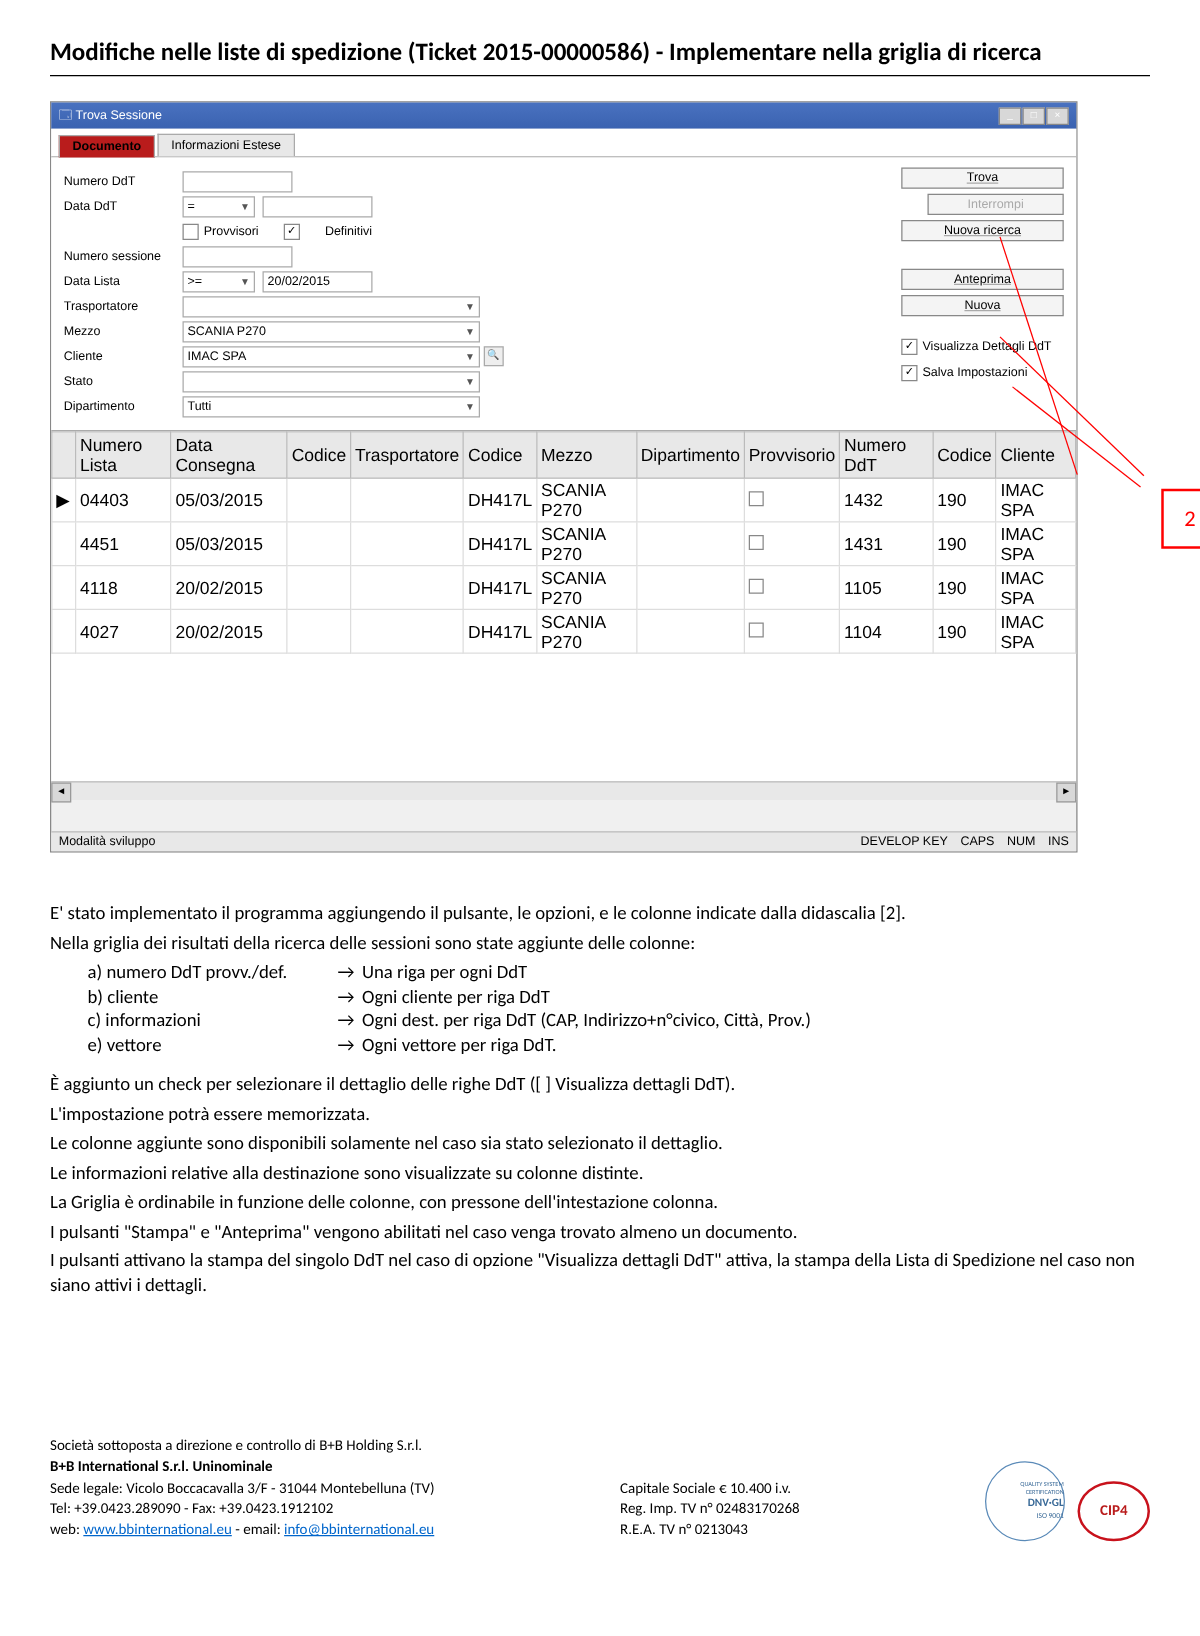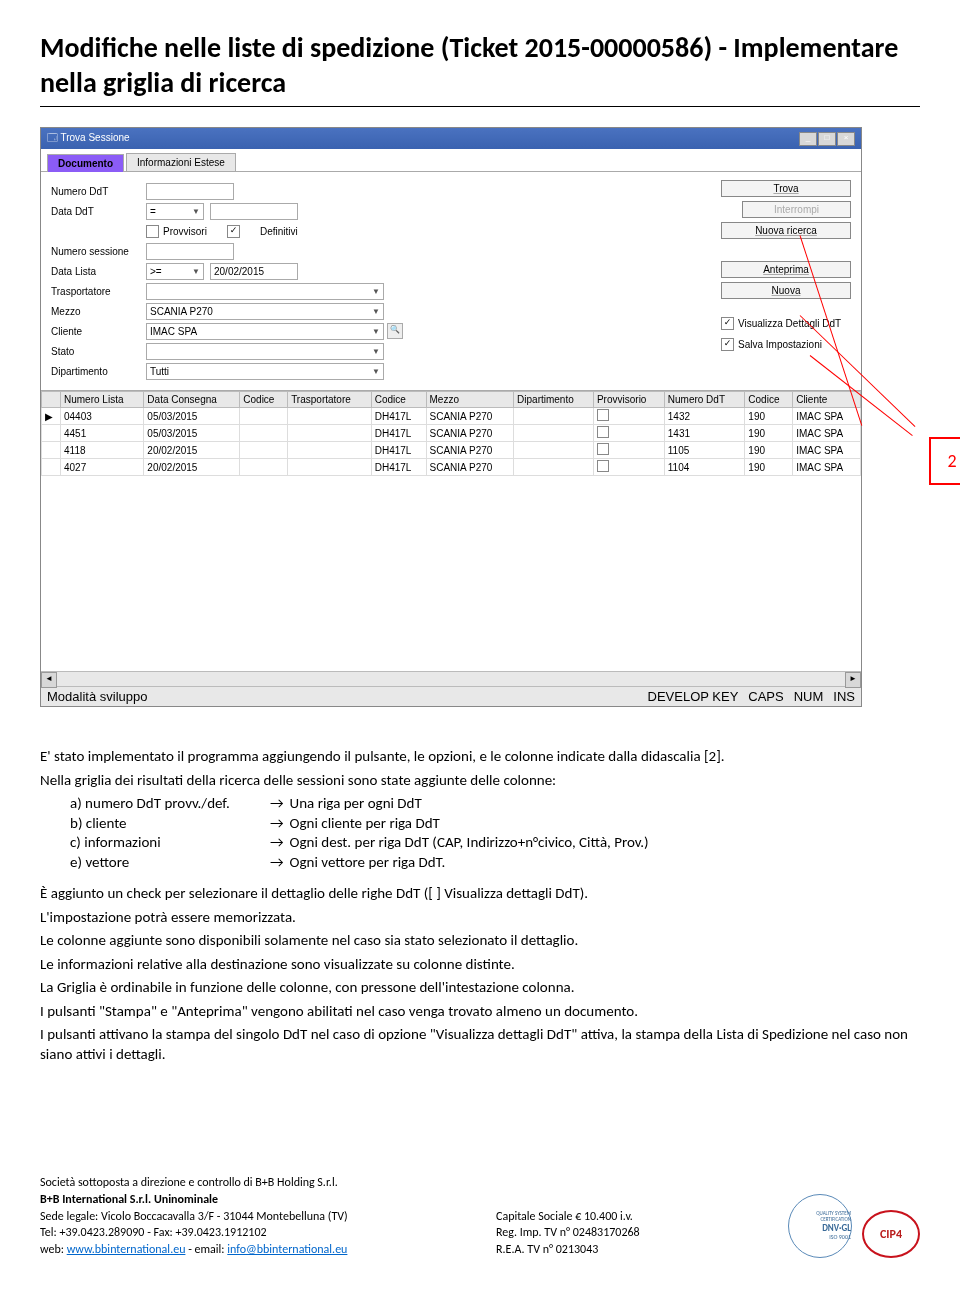--- a/index.html
+++ b/index.html
@@ -5,21 +5,21 @@
   body {
     font-family: Calibri, Arial, sans-serif;
     margin: 0;
     padding: 30px 40px;
     font-size: 14px;
     color: #000;
     width: 960px;
     box-sizing: border-box;
   }
   .doc-title {
-    font-size: 28px;
+    font-size: 20px;
     font-weight: bold;
     margin-bottom: 4px;
     border-bottom: 1px solid #000;
     padding-bottom: 6px;
   }
   .screenshot-area {
     margin: 20px 0;
     position: relative;
   }
   .app-window {
@@ -48,21 +48,21 @@
   }
   .tab {
     padding: 3px 10px;
     border: 1px solid #aaa;
     border-bottom: none;
     margin-right: 2px;
     background: #e8e8e8;
     font-size: 10px;
   }
   .tab.active {
-    background: #8b5cf6;
+    background: #b91c1c;
     font-weight: bold;
     position: relative;
     top: 1px;
   }
   .form-area {
     display: flex;
     padding: 8px 10px;
     background: #fff;
     border-bottom: 1px solid #aaa;
   }
@@ -81,27 +81,27 @@
   .btn.disabled { color: #aaa; text-decoration: none; margin-left: 21px; }
   .chk-row { display: flex; align-items: center; gap: 4px; font-size: 10px; padding: 2px 0;}
   .chk { width: 11px; height: 11px; border: 1px solid #888; background: #fff; text-align: center; line-height: 9px; font-size: 9px; }
   .chk.checked::before { content: "✓"; }
   .frow { display: flex; align-items: center; margin: 2px 0; height: 18px; }
   .flabel { width: 95px; font-size: 10px; }
   .finput { border: 1px solid #aaa; background: #fff; height: 15px; font-size: 10px; padding: 0 3px; display: flex; align-items: center; justify-content: space-between; }
   .dropdown-arrow { font-size: 8px; color: #555; }
   .small-icon { width: 14px; height: 14px; border: 1px solid #aaa; background: #eee; margin-left: 3px; font-size: 8px; text-align: center; line-height: 12px; }
   .grid-area { background: #fff; min-height: 280px; }
-  .grid-table { width: 100%; border-collapse: collapse; font-size: 10px; }
+  .grid-table { width: 100%; border-collapse: collapse; font-size: 14px; }
   .grid-table th { background: #e8e8e8; border: 1px solid #bbb; padding: 2px 3px; text-align: left; font-weight: normal; }
   .grid-table td { border: 1px solid #ddd; padding: 1px 3px; }
   .grid-chk { width: 10px; height: 10px; border: 1px solid #888; display: inline-block; }
   .scrollbar-bottom { height: 14px; background: #e8e8e8; border-top: 1px solid #bbb; display: flex; justify-content: space-between; }
   .sb-btn { width: 14px; height: 14px; background: #d8d8d8; border: 1px solid #999; font-size: 8px; text-align: center; line-height: 12px; }
-  .statusbar { background: #e8e8e8; border-top: 1px solid #bbb; display: flex; justify-content: space-between; font-size: 13px; padding: 2px 6px; }
+  .statusbar { background: #e8e8e8; border-top: 1px solid #bbb; display: flex; justify-content: space-between; font-size: 10px; padding: 2px 6px; margin-top: 25px; }
   .status-right { display: flex; gap: 10px; }
   .callout-box {
     position: absolute;
     right: -55px;
     top: 310px;
     width: 42px;
     height: 44px;
     border: 2px solid #f00;
     color: #f00;
     font-size: 18px;

